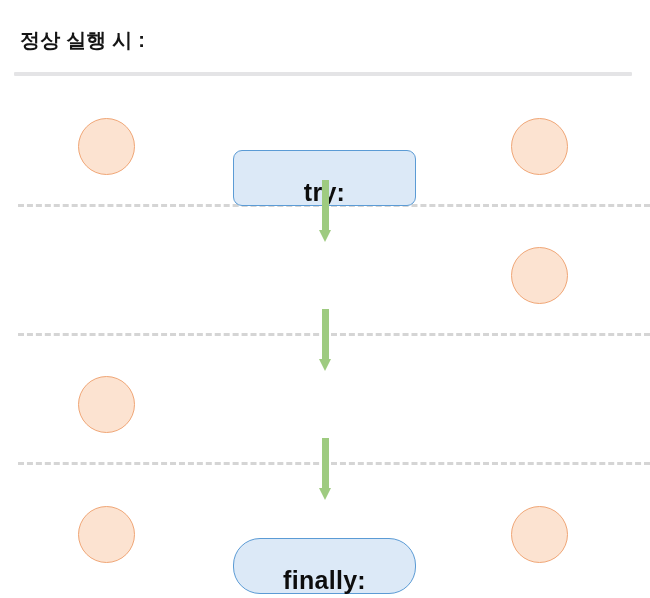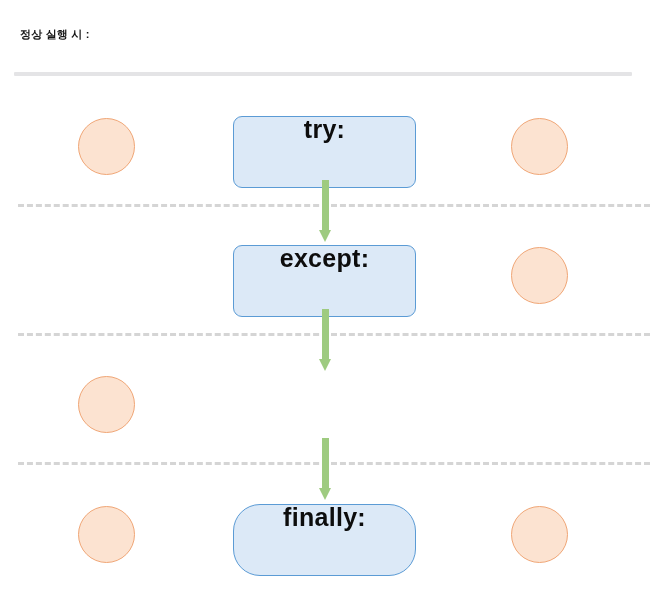--- a/index.html
+++ b/index.html
@@ -17,21 +17,21 @@
     width: 650px;
     height: 598px;
     background: #ffffff;
     overflow: hidden;
   }
 
   
   .col-header {
     position: absolute;
     top: 27px;
-    font-size: 11px;
+    font-size: 20px;
     font-weight: bold;
     color: #151515;
     letter-spacing: 0.2px;
     white-space: nowrap;
   }
   .col-header.left  { left: 20px; }
   .col-header.right { right: 20px; }
 
   .header-rule {
     position: absolute;
@@ -50,28 +50,29 @@
     width: 632px;
     height: 0;
     border-top: 3px dashed #d5d5d5;
   }
 
   
   .node {
     position: absolute;
     left: 233px;
     width: 183px;
-    height: 72px;
+    height: 56px;
     box-sizing: border-box;
     background: #dce9f7;
     border: 1.6px solid #5b9bd5;
     border-radius: 9px;
     display: flex;
-    align-items: flex-start;
+    align-items: flex-end;
     justify-content: center;
+    margin-top: 34px;
   }
   .node-label {
     font-size: 25px;
     font-weight: bold;
     color: #0d0d0d;
     letter-spacing: 0.3px;
     line-height: 1;
   }
 
   
@@ -128,23 +129,20 @@
   <div class="dot right" style="top:118px;"></div>
   <div class="node" style="top:116px;">
     <span class="node-label">try:</span>
   </div>
   <div class="arrow" style="top:180px; height:62px;">
     <div class="shaft" style="height:50px;"></div>
     <div class="head" style="top:50px;"></div>
   </div>
 
   <div class="dot right" style="top:247px;"></div>
-  <div class="node" style="top:245px;">
-    <span class="node-label">except:</span>
-  </div>
   <div class="arrow" style="top:309px; height:62px;">
     <div class="shaft" style="height:50px;"></div>
     <div class="head" style="top:50px;"></div>
   </div>
 
   <div class="dot left" style="top:376px;"></div>
   <div class="arrow" style="top:438px; height:62px;">
     <div class="shaft" style="height:50px;"></div>
     <div class="head" style="top:50px;"></div>
   </div>

